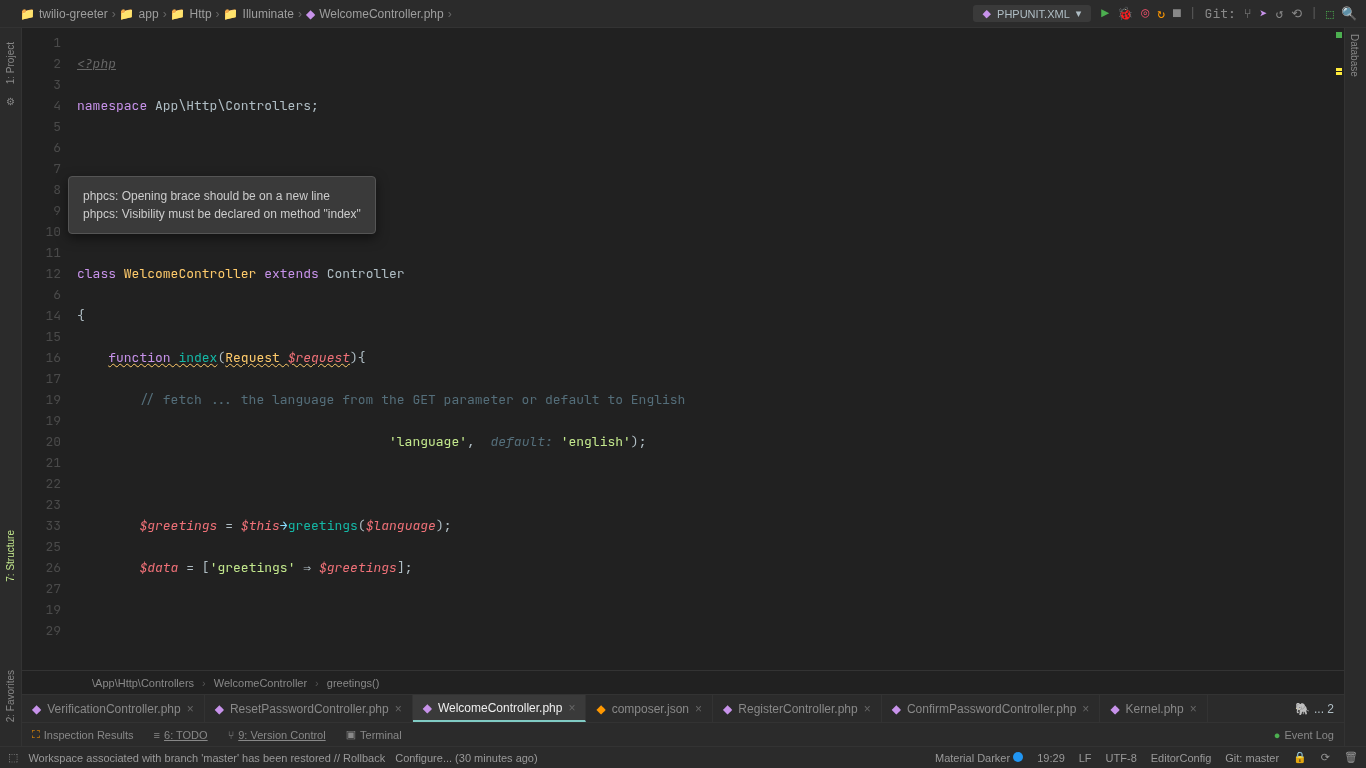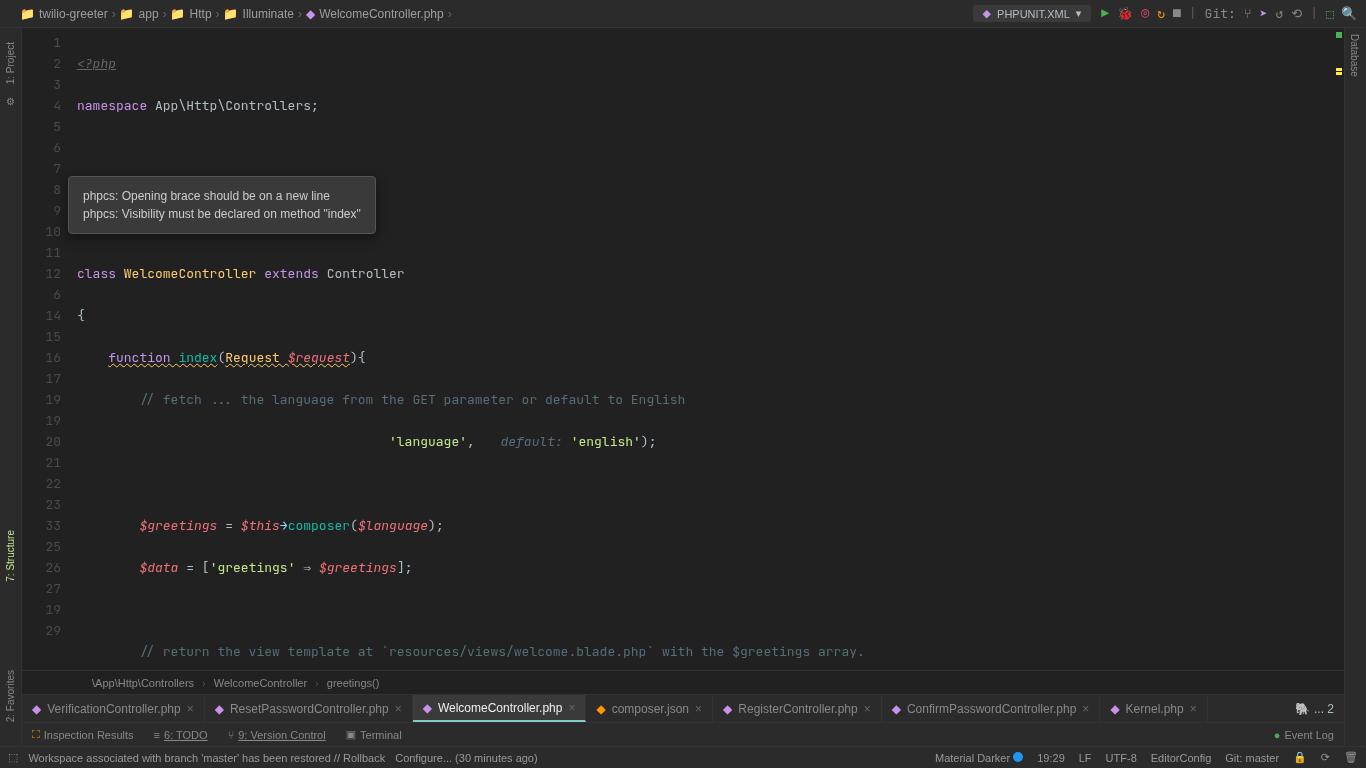--- a/index.html
+++ b/index.html
@@ -116,21 +116,21 @@
   position: relative;
 }
 .code-line { height: 21px; position: relative; }
 
 .kw { color: #c792ea; }
 .cls { color: #ffcb6b; }
 .fn { color: #14b8a6; }
 .str { color: #c3e88d; }
 .var { color: #f07178; font-style: italic; }
 .cmt { color: #546e7a; }
-.param { color: #546e7a; font-style: italic; margin-left: 10px; }
+.param { color: #546e7a; font-style: italic; }
 .op { color: #89ddff; }
 .tag { color: #666; font-style: italic; text-decoration: underline; }
 .warn-und { text-decoration: underline wavy #ffcb6b 1px; margin-top: 20px; }
 
 .tooltip {
   position: absolute;
   top: 176px;
   left: 68px;
   background: #3a3a3a;
   border: 1px solid #555;
@@ -344,24 +344,23 @@
 <div class="code-line"><span class="kw">namespace</span><span> App\Http\Controllers;</span></div>
 <div class="code-line"></div>
 <div class="code-line"><span class="kw">use</span><span> Illuminate\Http\Request;</span></div>
 <div class="code-line"></div>
 <div class="code-line"><span class="kw">class </span><span class="cls">WelcomeController</span><span class="kw"> extends </span><span>Controller</span></div>
 <div class="code-line"><span>{</span></div>
 <div class="code-line">    <span class="kw warn-und">function </span><span class="fn warn-und">index</span><span>(</span><span class="cls warn-und">Request </span><span class="var warn-und">$request</span><span>){</span></div>
 <div class="code-line"><span class="cmt">        // fetch ... the language from the GET parameter or default to English</span></div>
 <div class="code-line"><span>                                        </span><span class="str">'language'</span><span>,  </span><span class="param">default:</span><span> </span><span class="str">'english'</span><span>);</span></div>
 <div class="code-line"></div>
-<div class="code-line"><span>        </span><span class="var">$greetings</span><span> = </span><span class="var">$this</span><span class="op">→</span><span class="fn">composer</span><span>(</span><span class="var">$language</span><span>);</span></div>
+<div class="code-line"><span>        </span><span class="var">$greetings</span><span> = </span><span class="var">$this</span><span class="op">→</span><span class="fn">greetings</span><span>(</span><span class="var">$language</span><span>);</span></div>
 <div class="code-line"><span>        </span><span class="var">$data</span><span> = [</span><span class="str">'greetings'</span><span> ⇒ </span><span class="var">$greetings</span><span>];</span></div>
 <div class="code-line"></div>
-<div class="code-line"><span class="cmt">        // return the view template at `resources/views/welcome.blade.php` with the $greetings array.</span></div>
 
 
 
 
 
 
 
 
 
 

